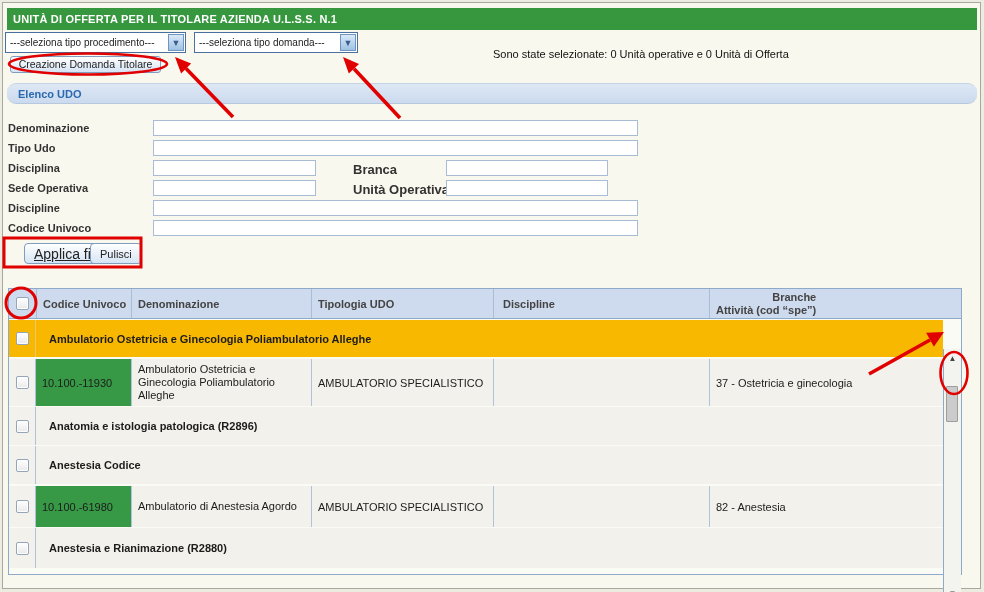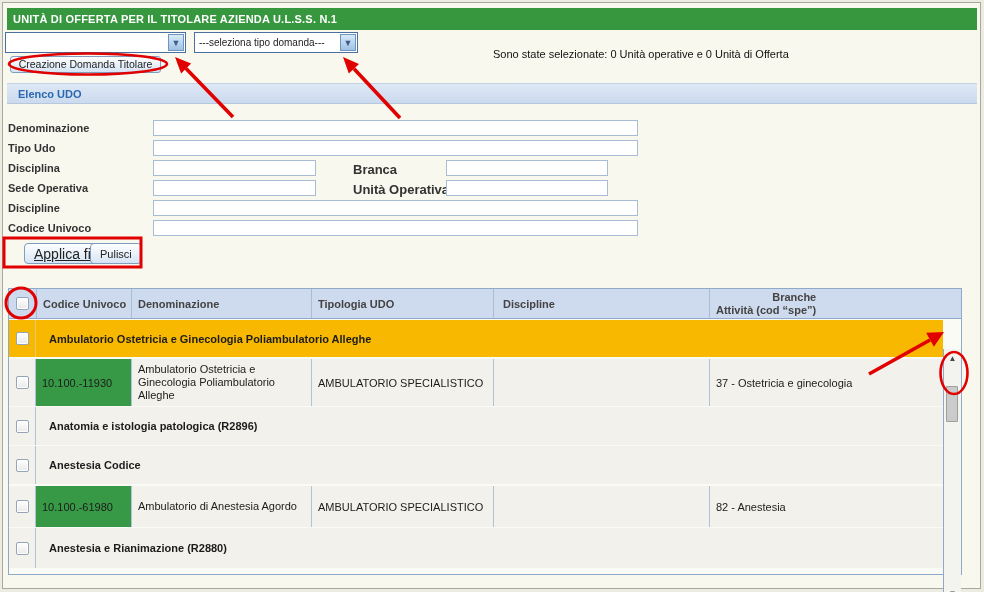--- a/index.html
+++ b/index.html
@@ -17,21 +17,21 @@
   .sel .sel-btn { position:absolute; right:1px; top:1px; bottom:1px; width:16px; background:linear-gradient(#D9E9F8,#9FC2E3); border:1px solid #6E94BF; text-align:center; font-size:9px; color:#3B5E8E; line-height:16px; cursor:pointer; }
   .sel1 { left:5px; top:32px; width:181px; }
   .sel2 { left:194px; top:32px; width:164px; }
 
   .btn { background:linear-gradient(#FFFFFF,#D5E4F4); border:1px solid #7F9DBF; border-radius:4px; color:#222; text-align:center; cursor:pointer; }
   .btn-create { position:absolute; left:10px; top:56px; width:151px; height:17px; font-size:10.5px; line-height:15px; border-radius:3px; }
 
   .selection-summary { position:absolute; left:493px; top:48px; font-size:11px; color:#111; }
 
   
-  .panel-bar { position:absolute; left:7px; top:83px; width:970px; height:21px; background:linear-gradient(#DEE8F5,#CBDAEE); border-top:1px solid #C5D3E6; border-bottom:1px solid #B7C8DD; }
+  .panel-bar { position:absolute; left:7px; top:83px; width:970px; height:21px; background:linear-gradient(#DEE8F5,#CBDAEE); border-top:1px solid #C5D3E6; border-bottom:1px solid #B7C8DD;border-radius:9px; }
   .panel-bar span { margin-left:11px; font-size:11px; font-weight:bold; color:#2A69B0; line-height:20px; display:inline-block; }
 
   
   .flabel { position:absolute; left:8px; font-size:11px; font-weight:bold; color:#333; }
   .flabel2 { position:absolute; left:353px; font-size:13px; font-weight:bold; color:#333; }
   .fin { position:absolute; height:16px; border:1px solid #A8BCD6; background:#fff; font-size:11px; padding:0 3px; color:#222; font-family:"Liberation Sans", sans-serif; }
   .btn-apply { position:absolute; left:24px; top:243px; height:21px; padding:0 9px; font-size:14px;text-decoration:underline; }
   .btn-clear { position:absolute; left:90px; top:243px; height:21px; padding:0 9px; font-size:11px; }
 
   
@@ -70,20 +70,21 @@
 </style>
 </head>
 <body>
 
 <div class="page">
   <div class="frame"></div>
 
   <div class="title-bar">UNITÀ DI OFFERTA PER IL TITOLARE AZIENDA U.L.S.S. N.1</div>
 
   <div class="sel sel1">
+    <div class="sel-text">---seleziona tipo procedimento---</div>
     <div class="sel-btn">▼</div>
   </div>
   <div class="sel sel2">
     <div class="sel-text">---seleziona tipo domanda---</div>
     <div class="sel-btn">▼</div>
   </div>
 
   <button class="btn btn-create">Creazione Domanda Titolare</button>
 
   <div class="selection-summary">Sono state selezionate: 0 Unità operative e 0 Unità di Offerta</div>

